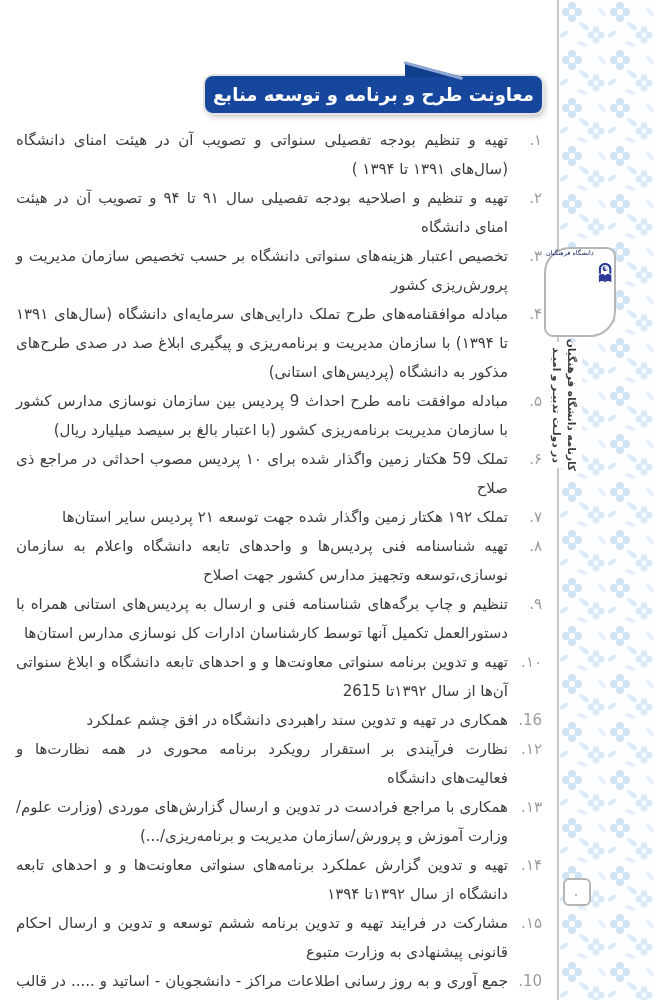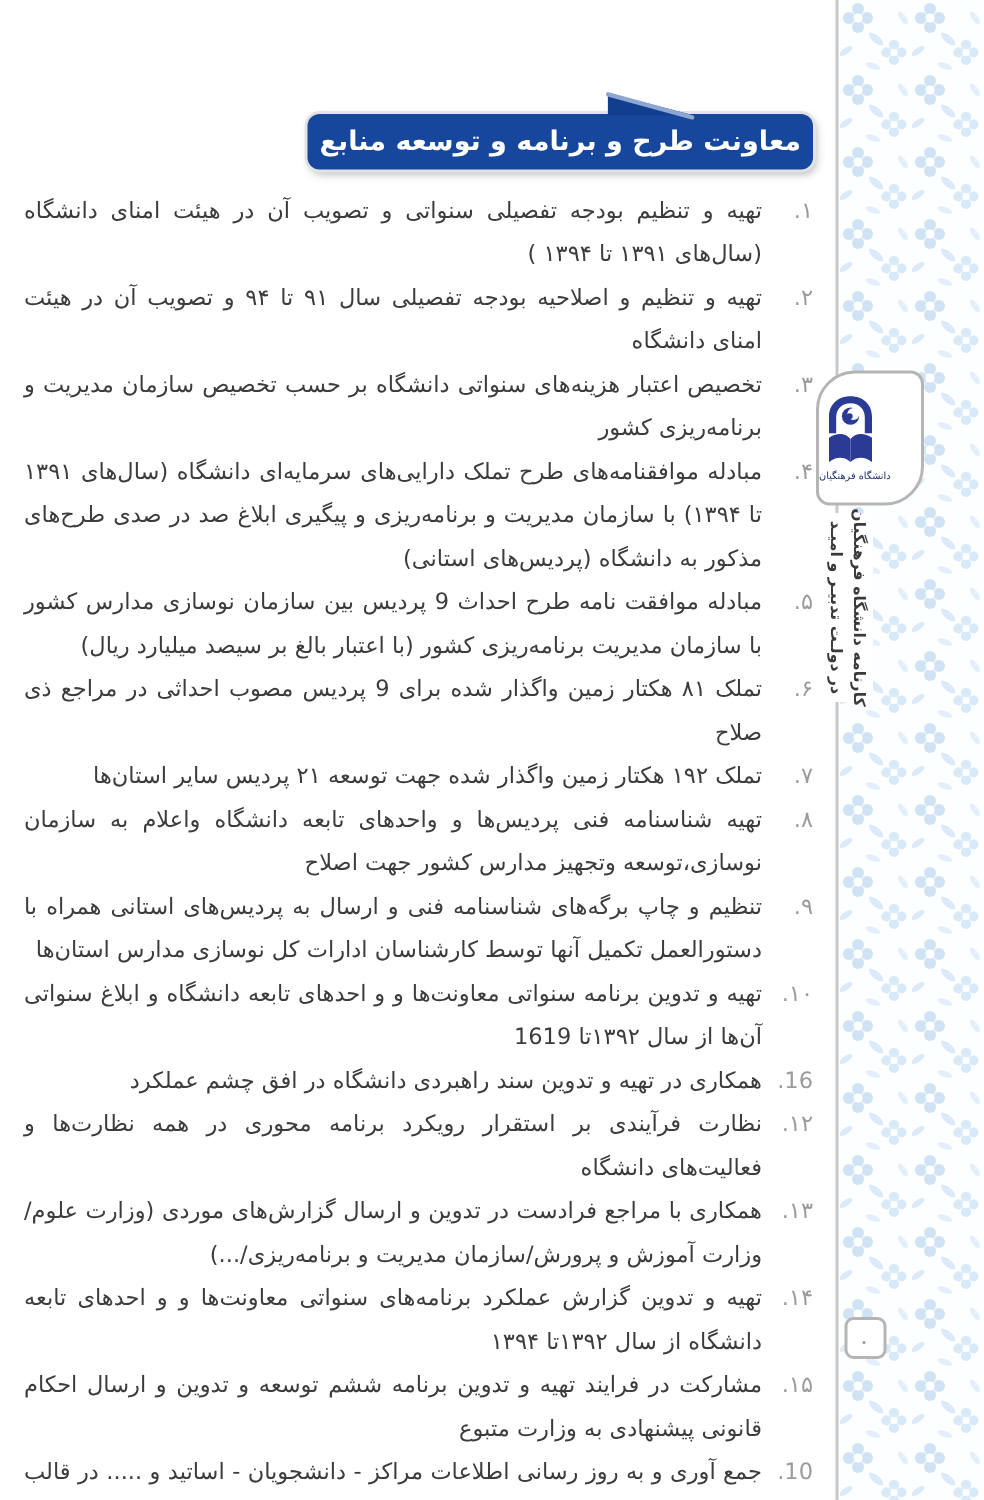--- a/index.html
+++ b/index.html
@@ -20,21 +20,21 @@
   .banner-title{color:#ffffff;font-size:18px;font-weight:bold;letter-spacing:0;
           padding:0 10px;white-space:nowrap;}
   .fold{position:absolute;left:200px;top:-14px;width:58px;height:15px;
         background:#123e8e;clip-path:polygon(0 0,100% 100%,0 100%);}
   .crease{position:absolute;left:199px;top:-15px;width:61px;height:3px;border-radius:2px;
         background:#8ea6d3;transform:rotate(15.3deg);transform-origin:0 50%;}
 
   
   .logo-box{position:absolute;left:544px;top:247px;width:72px;height:90px;z-index:2;
         background:#ffffff;border:2px solid #b5b5b5;border-radius:26px 9px 26px 9px;
-        box-sizing:border-box;display:flex;flex-direction:column;align-items:flex-end;
+        box-sizing:border-box;display:flex;flex-direction:row;align-items:flex-start;
         justify-content:center;gap:2px;}
   .logo-caption{font-size:6.5px;color:#1b2a6b;white-space:nowrap;}
 
   
   .side-caption{position:absolute;left:546px;top:342px;width:36px;height:126px;z-index:2;}
   .side-caption .rot{position:absolute;left:0;top:0;width:126px;height:36px;
         transform:translate(-45px,45px) rotate(90deg);
         background:#ffffff;display:flex;flex-direction:column;align-items:center;
         justify-content:center;line-height:15px;}
   .side-caption .rot div{font-size:10.5px;font-weight:bold;color:#3a3a3a;white-space:nowrap;}
@@ -122,56 +122,56 @@
       <span class="txt">تهیه و تنظیم بودجه تفصیلی سنواتی و تصویب آن در هیئت امنای دانشگاه (سال‌های ۱۳۹۱ تا ۱۳۹۴ )</span>
     </div>
 
     <div class="task">
       <span class="num">۲.</span>
       <span class="txt">تهیه و تنظیم و اصلاحیه بودجه تفصیلی سال ۹۱ تا ۹۴ و تصویب آن در هیئت امنای دانشگاه</span>
     </div>
 
     <div class="task">
       <span class="num">۳.</span>
-      <span class="txt">تخصیص اعتبار هزینه‌های سنواتی دانشگاه بر حسب تخصیص سازمان مدیریت و برنامه‌ریزی کشور</span>
+      <span class="txt">تخصیص اعتبار هزینه‌های سنواتی دانشگاه بر حسب تخصیص سازمان مدیریت و پرورش‌ریزی کشور</span>
     </div>
 
     <div class="task">
       <span class="num">۴.</span>
       <span class="txt">مبادله موافقنامه‌های طرح تملک دارایی‌های سرمایه‌ای دانشگاه (سال‌های ۱۳۹۱ تا ۱۳۹۴) با سازمان مدیریت و برنامه‌ریزی و پیگیری ابلاغ صد در صدی طرح‌های مذکور به دانشگاه (پردیس‌های استانی)</span>
     </div>
 
     <div class="task">
       <span class="num">۵.</span>
       <span class="txt">مبادله موافقت نامه طرح احداث 9 پردیس بین سازمان نوسازی مدارس کشور با سازمان مدیریت برنامه‌ریزی کشور (با اعتبار بالغ بر سیصد میلیارد ریال)</span>
     </div>
 
     <div class="task">
       <span class="num">۶.</span>
-      <span class="txt">تملک ۸۱ هکتار زمین واگذار شده برای 9 پردیس مصوب احداثی در مراجع ذی صلاح</span>
+      <span class="txt">تملک 59 هکتار زمین واگذار شده برای ۱۰ پردیس مصوب احداثی در مراجع ذی صلاح</span>
     </div>
 
     <div class="task">
       <span class="num">۷.</span>
       <span class="txt">تملک ۱۹۲ هکتار زمین واگذار شده جهت توسعه ۲۱ پردیس سایر استان‌ها</span>
     </div>
 
     <div class="task">
       <span class="num">۸.</span>
       <span class="txt">تهیه شناسنامه فنی پردیس‌ها و واحدهای تابعه دانشگاه واعلام به سازمان نوسازی،توسعه وتجهیز مدارس کشور جهت اصلاح</span>
     </div>
 
     <div class="task">
       <span class="num">۹.</span>
       <span class="txt">تنظیم و چاپ برگه‌های شناسنامه فنی و ارسال به پردیس‌های استانی همراه با دستورالعمل تکمیل آنها توسط کارشناسان ادارات کل نوسازی مدارس استان‌ها</span>
     </div>
 
     <div class="task">
       <span class="num">۱۰.</span>
-      <span class="txt">تهیه و تدوین برنامه سنواتی معاونت‌ها و و احدهای تابعه دانشگاه و ابلاغ سنواتی آن‌ها از سال ۱۳۹۲تا 1619</span>
+      <span class="txt">تهیه و تدوین برنامه سنواتی معاونت‌ها و و احدهای تابعه دانشگاه و ابلاغ سنواتی آن‌ها از سال ۱۳۹۲تا 2615</span>
     </div>
 
     <div class="task">
       <span class="num">16.</span>
       <span class="txt">همکاری در تهیه و تدوین سند راهبردی دانشگاه در افق چشم عملکرد</span>
     </div>
 
     <div class="task">
       <span class="num">۱۲.</span>
       <span class="txt">نظارت فرآیندی بر استقرار رویکرد برنامه محوری در همه نظارت‌ها و فعالیت‌های دانشگاه</span>

